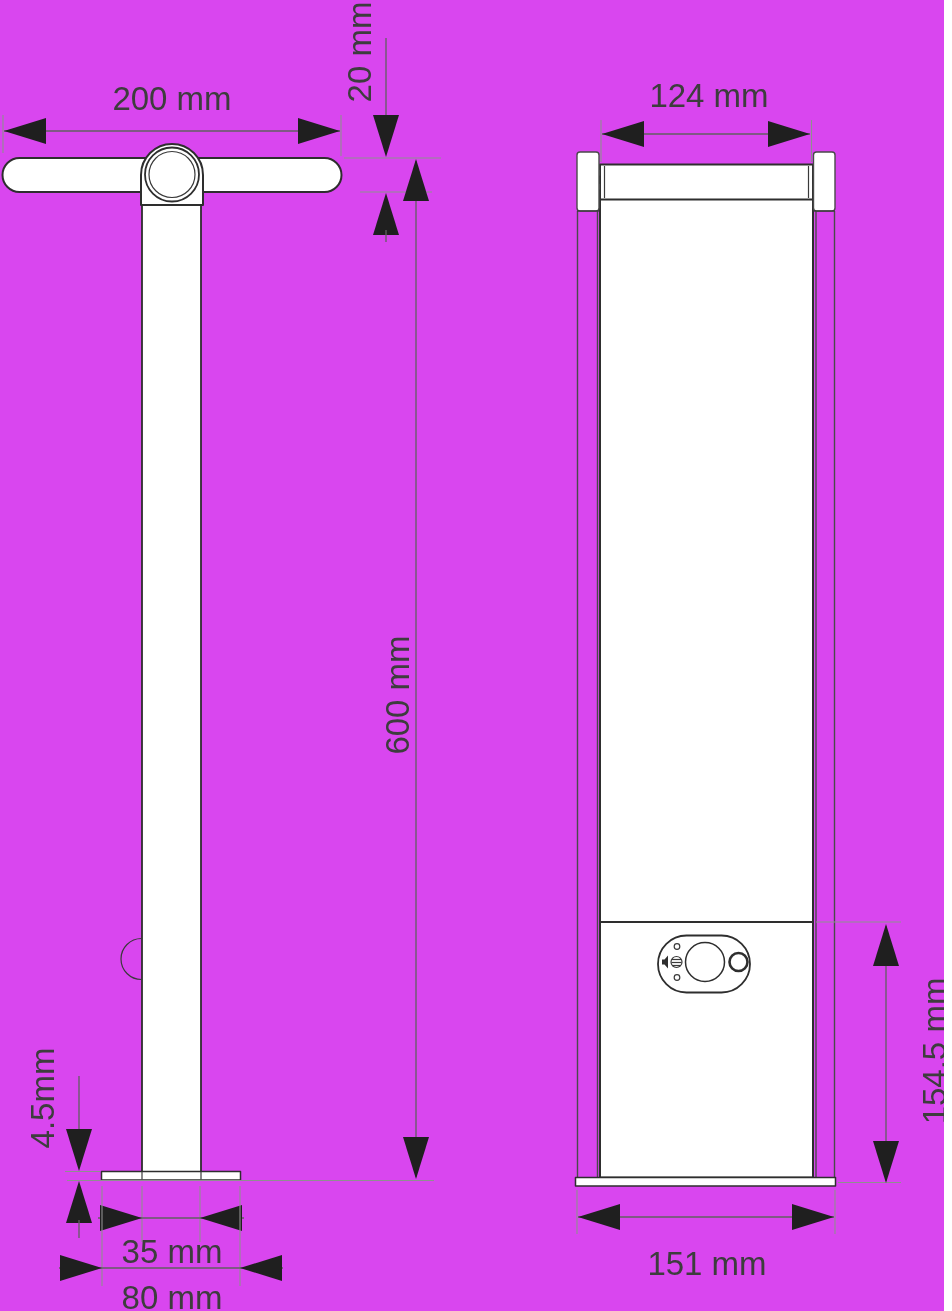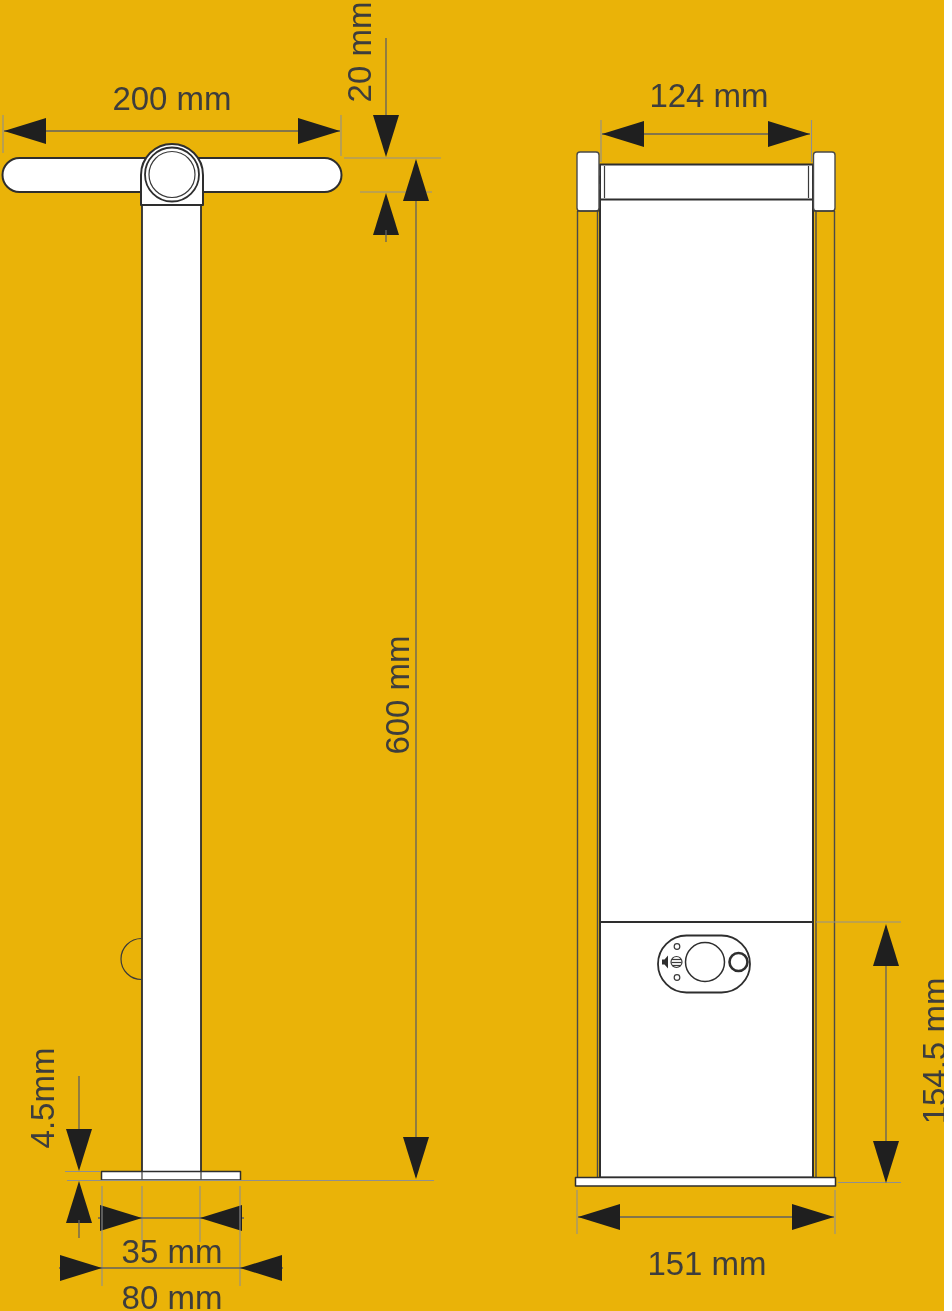--- a/index.html
+++ b/index.html
@@ -1,16 +1,16 @@
 <!DOCTYPE html>
 <html><head>
 <meta charset="utf-8">
 <style>
   html,body{margin:0;padding:0;background:#ffffff;}
-  .canvas{position:relative;width:944px;height:1311px;background:#eab308;overflow:hidden;
+  .canvas{position:relative;width:944px;height:1311px;background:#d946ef;overflow:hidden;
           font-family:"Liberation Sans",sans-serif;}
   svg{display:block;}
   .outline{fill:#ffffff;stroke:#2e2e2e;stroke-width:2;stroke-linejoin:round;}
   .outline-thin{fill:#ffffff;stroke:#2e2e2e;stroke-width:1.5;stroke-linejoin:round;}
   .rail{fill:#ffffff;stroke:#4a4a4a;stroke-width:1.4;}
   .edge{stroke:#2e2e2e;stroke-width:1.8;fill:none;}
   .edge-thin{stroke:#3a3a3a;stroke-width:1.2;fill:none;}
   .nub{fill:#555555;stroke:#2e2e2e;stroke-width:.8;}
   .dim{stroke:#606060;stroke-width:1.3;fill:none;}
   .ext{stroke:#8f8f8f;stroke-width:1.1;fill:none;}

